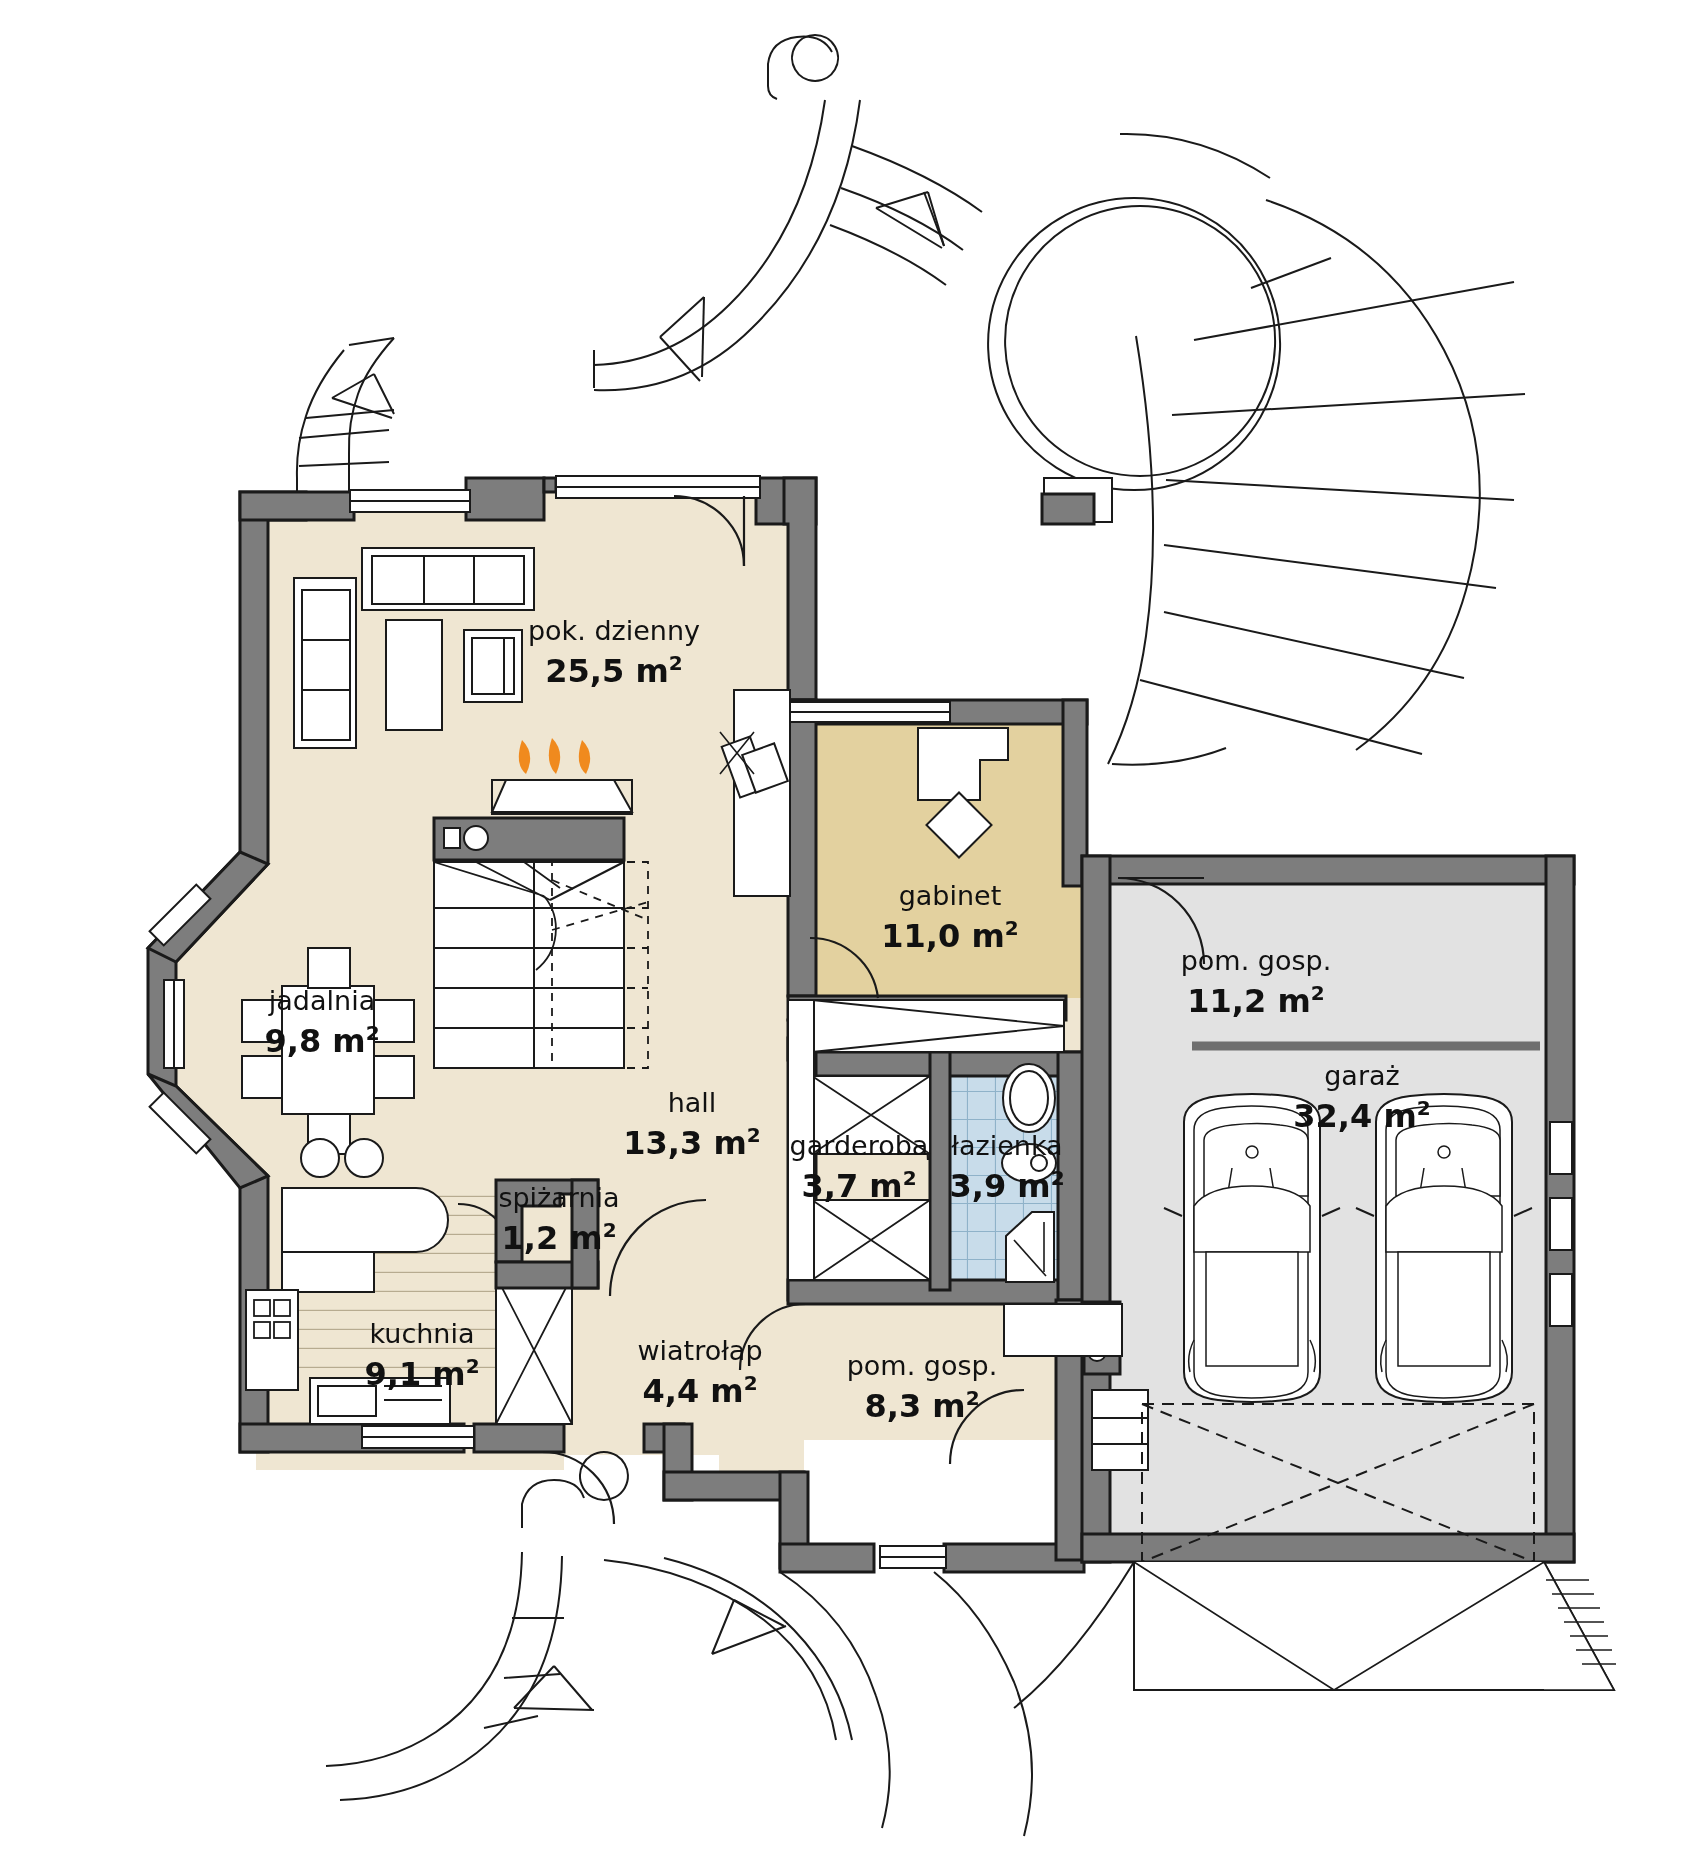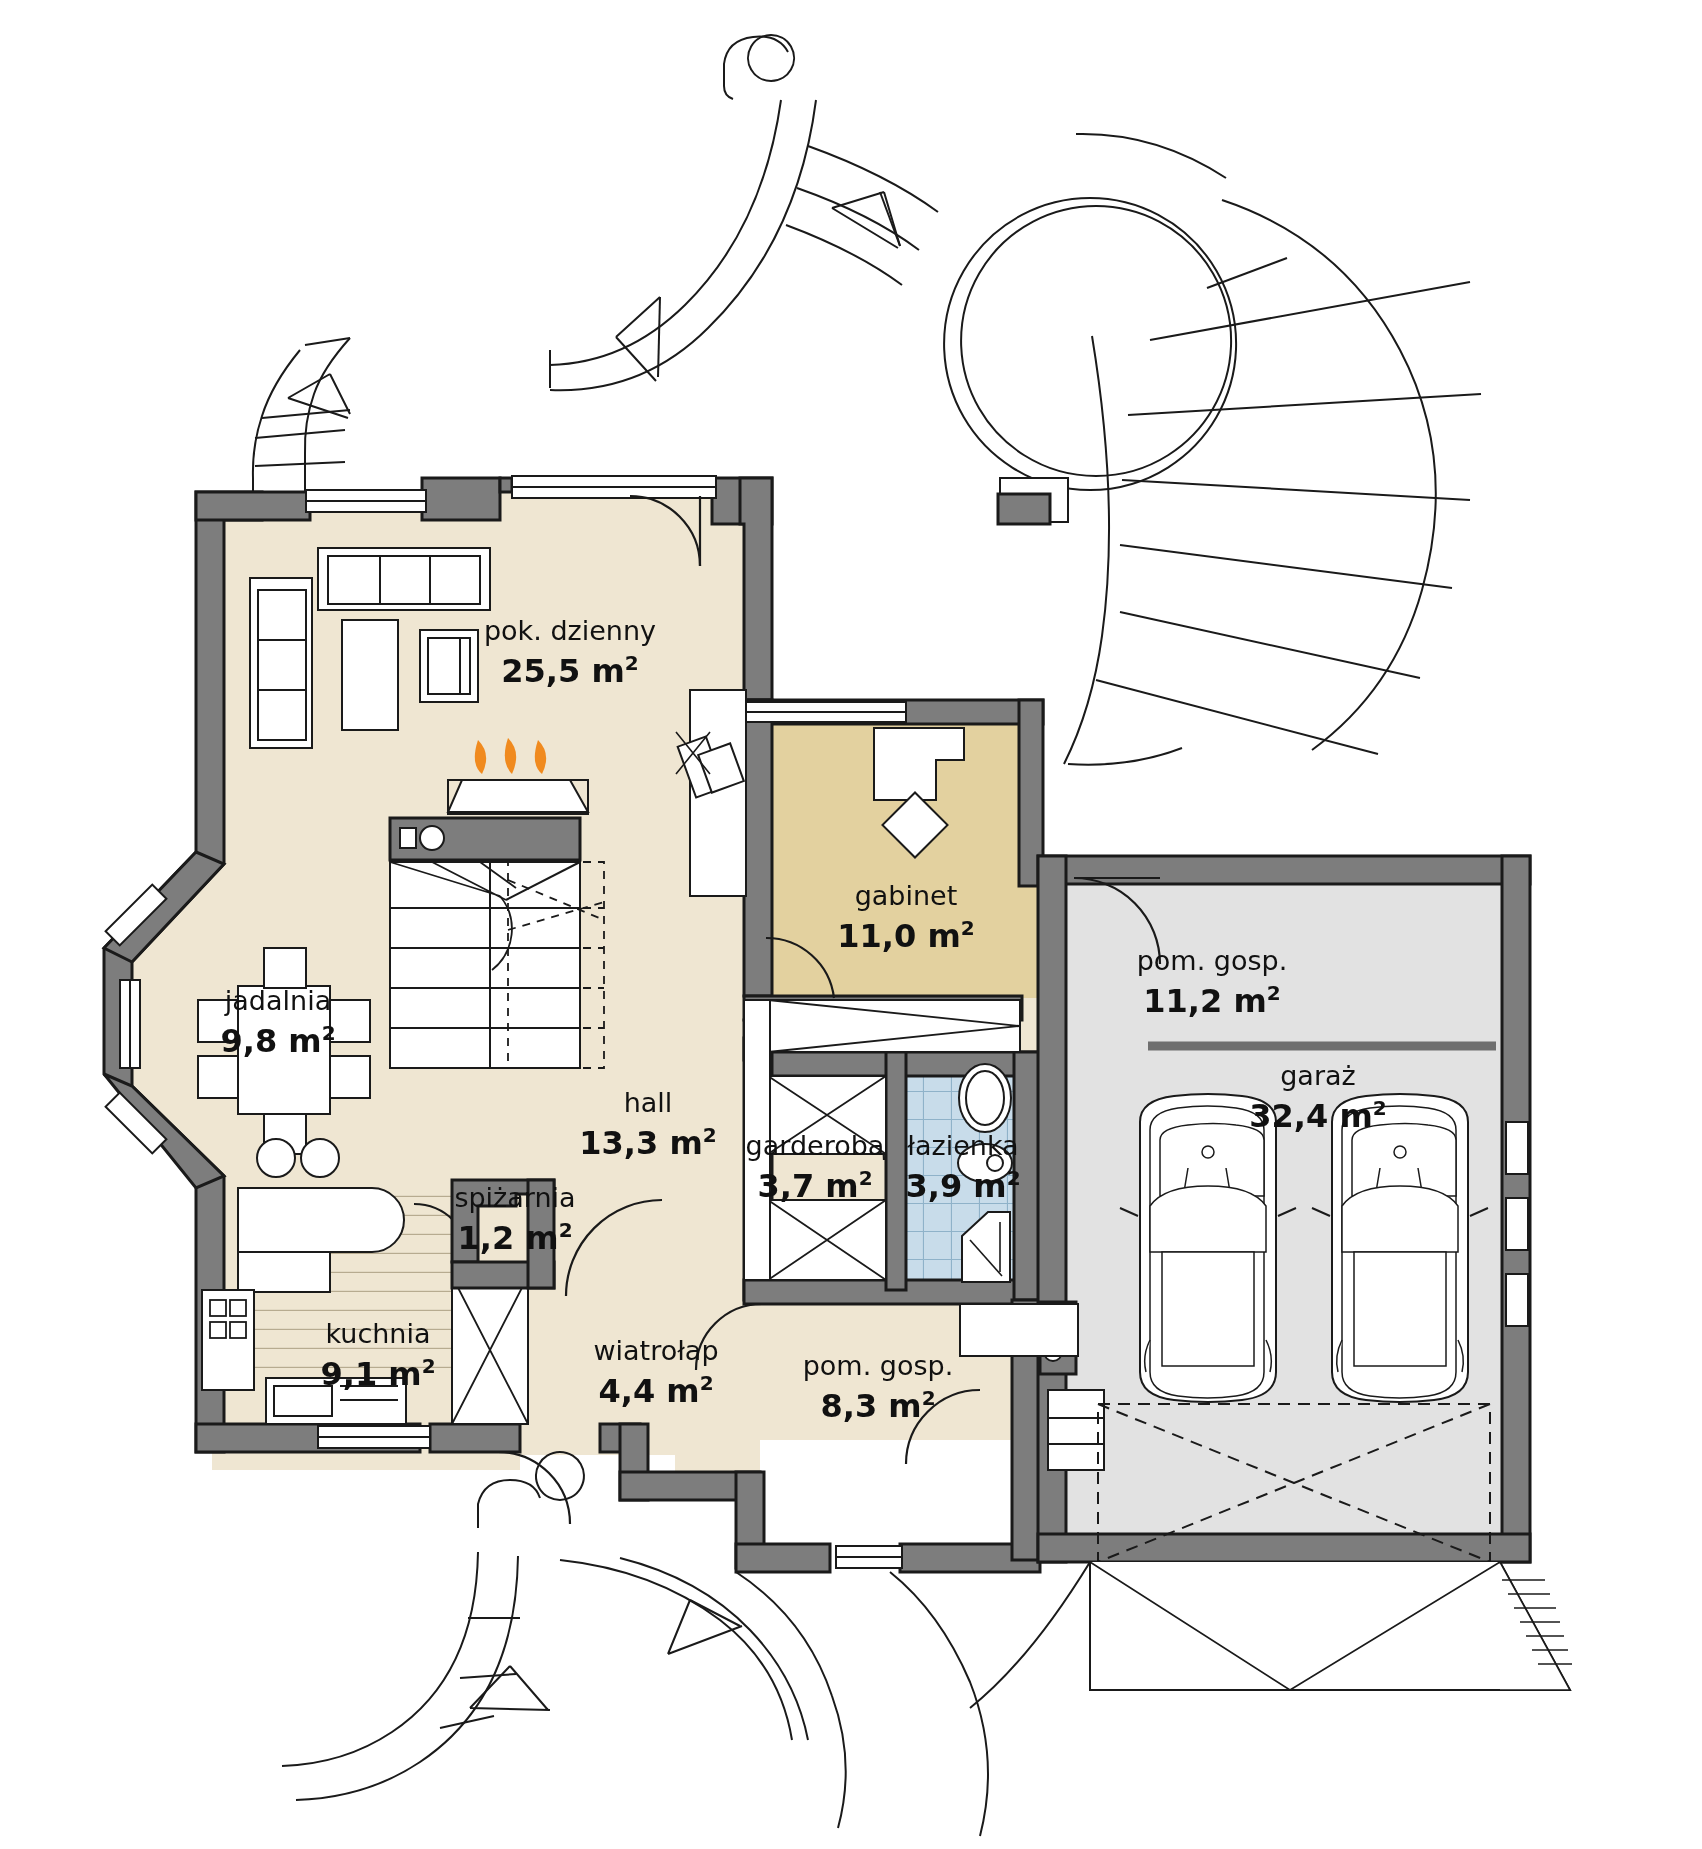--- a/index.html
+++ b/index.html
@@ -1,21 +1,21 @@
 <!DOCTYPE html>
 <html><head>
 <meta charset="utf-8">
 <style>
   html,body{margin:0;padding:0;background:#ffffff;}
   body{
     width:1702px;height:1849px;
     font-family:"DejaVu Sans","Liberation Sans",sans-serif;
     overflow:hidden;position:relative;
   }
-  #plan{position:absolute;inset:0;}
+  #plan{position:absolute;inset:0;padding-left:44px;}
   svg{display:block;}
   .rlabel{ text-anchor:middle; fill:#111; }
   .rname{ font-size:27px; font-weight:400; }
   .rarea{ font-size:32px; font-weight:700; }
   .sup{ font-size:20px; font-weight:700; baseline-shift:super; }
 </style>
 </head>
 <body>
 
 <div id="plan">

